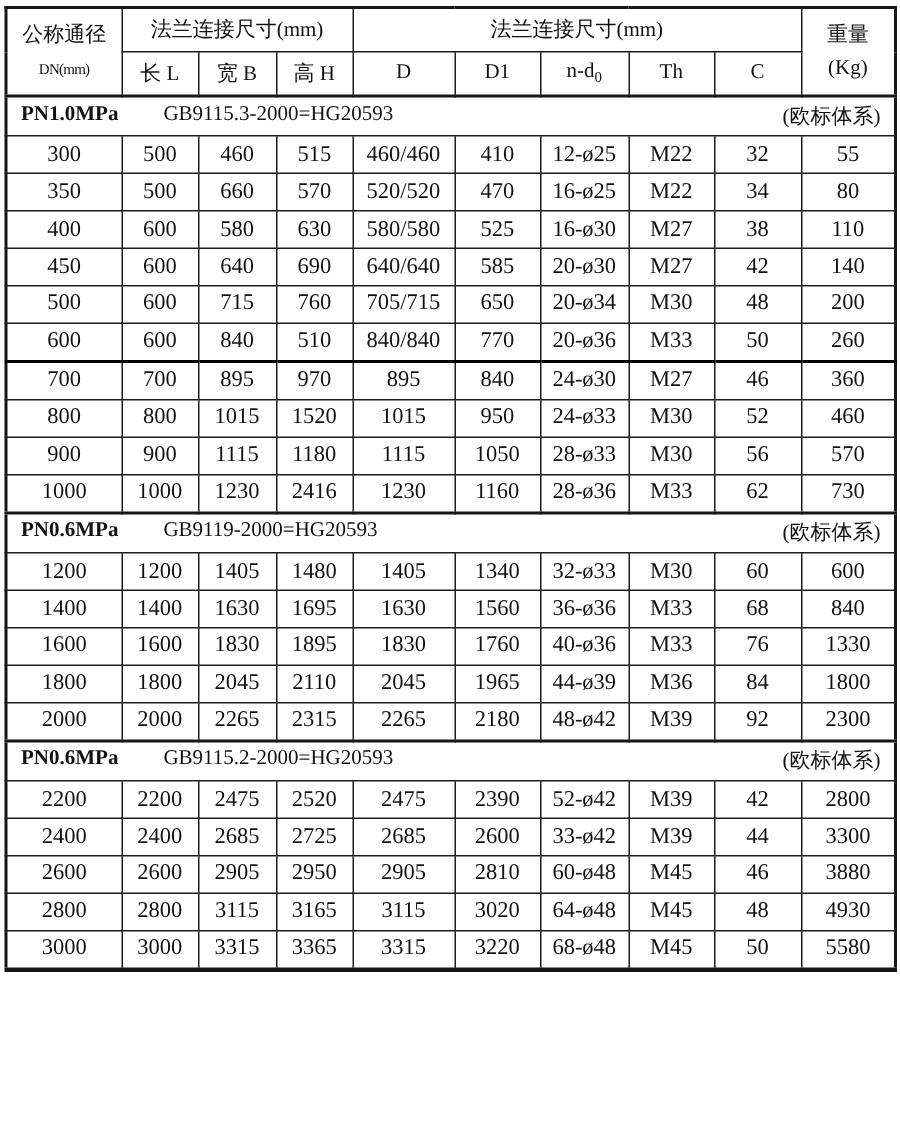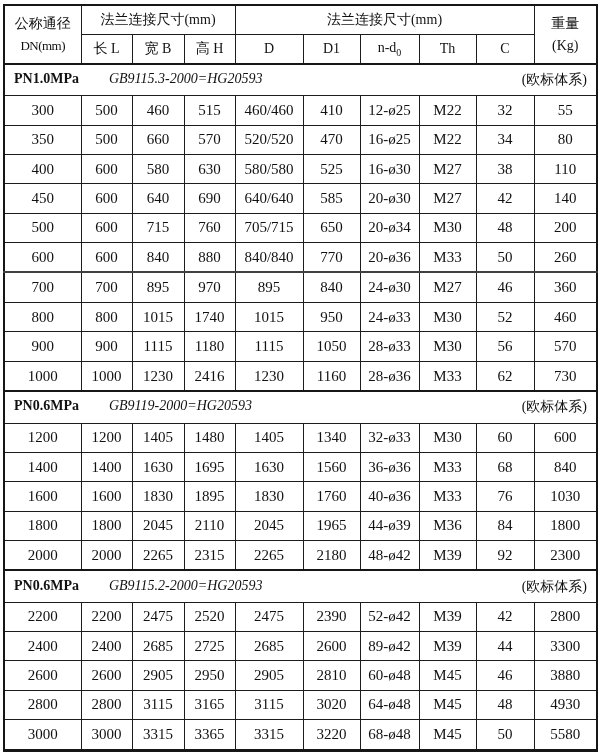--- a/index.html
+++ b/index.html
@@ -14,48 +14,48 @@
   .page {
     width: 600px;
     height: 756px;
     position: relative;
     overflow: hidden;
   }
   table.spec {
     border-collapse: collapse;
     table-layout: fixed;
     width: 593px;
-    height: 748px;
+    height: 644px;
     margin: 4px 0 0 3px;
     border: 2px solid #161616;
     border-bottom-width: 3px;
   }
   td, th {
     border: 1px solid #1c1c1c;
     text-align: center;
     vertical-align: middle;
     padding: 0;
     font-weight: normal;
     font-size: 15px;
     white-space: nowrap;
     overflow: hidden;
   }
   th { font-size: 14px; }
   .two-line { line-height: 1.55; }
-  .sub-line { font-size: 13px; letter-spacing: -0.5px; }
+  .sub-line { font-size: 10px; letter-spacing: -0.5px; }
   tr.hdr-row-1 th, tr.hdr-row-2 th { height: 28px; }
   tr.section-row td {
     text-align: left;
     font-size: 14px;
     border-top: 2px solid #161616;
   }
   tr.section-row .section-pressure { padding-left: 9px; font-weight: bold; }
-  tr.section-row .section-standard { margin-left: 30px; font-style: italic; }
+  tr.section-row .section-standard { margin-left: 30px; }
   tr.section-row .section-system { float: right; padding-right: 9px; }
-  tr.thick-top td { border-top: 2px solid #404040; }
+  tr.thick-top td { border-top: 2px solid #000000; }
   sub { font-size: 10px; }
 </style>
 </head>
 <body>
 
 <div class="page">
   <table class="spec">
     <colgroup>
       <col style="width:77px">
         <col style="width:51px">
@@ -153,21 +153,21 @@
           <td>650</td>
           <td>20-ø34</td>
           <td>M30</td>
           <td>48</td>
           <td>200</td>
         </tr>
         <tr>
           <td>600</td>
           <td>600</td>
           <td>840</td>
-          <td>880</td>
+          <td>510</td>
           <td>840/840</td>
           <td>770</td>
           <td>20-ø36</td>
           <td>M33</td>
           <td>50</td>
           <td>260</td>
         </tr>
         <tr class="thick-top">
           <td>700</td>
           <td>700</td>
@@ -177,21 +177,21 @@
           <td>840</td>
           <td>24-ø30</td>
           <td>M27</td>
           <td>46</td>
           <td>360</td>
         </tr>
         <tr>
           <td>800</td>
           <td>800</td>
           <td>1015</td>
-          <td>1740</td>
+          <td>1520</td>
           <td>1015</td>
           <td>950</td>
           <td>24-ø33</td>
           <td>M30</td>
           <td>52</td>
           <td>460</td>
         </tr>
         <tr>
           <td>900</td>
           <td>900</td>
@@ -246,21 +246,21 @@
         <tr>
           <td>1600</td>
           <td>1600</td>
           <td>1830</td>
           <td>1895</td>
           <td>1830</td>
           <td>1760</td>
           <td>40-ø36</td>
           <td>M33</td>
           <td>76</td>
-          <td>1030</td>
+          <td>1330</td>
         </tr>
         <tr>
           <td>1800</td>
           <td>1800</td>
           <td>2045</td>
           <td>2110</td>
           <td>2045</td>
           <td>1965</td>
           <td>44-ø39</td>
           <td>M36</td>
@@ -294,21 +294,21 @@
           <td>42</td>
           <td>2800</td>
         </tr>
         <tr>
           <td>2400</td>
           <td>2400</td>
           <td>2685</td>
           <td>2725</td>
           <td>2685</td>
           <td>2600</td>
-          <td>89-ø42</td>
+          <td>33-ø42</td>
           <td>M39</td>
           <td>44</td>
           <td>3300</td>
         </tr>
         <tr>
           <td>2600</td>
           <td>2600</td>
           <td>2905</td>
           <td>2950</td>
           <td>2905</td>

